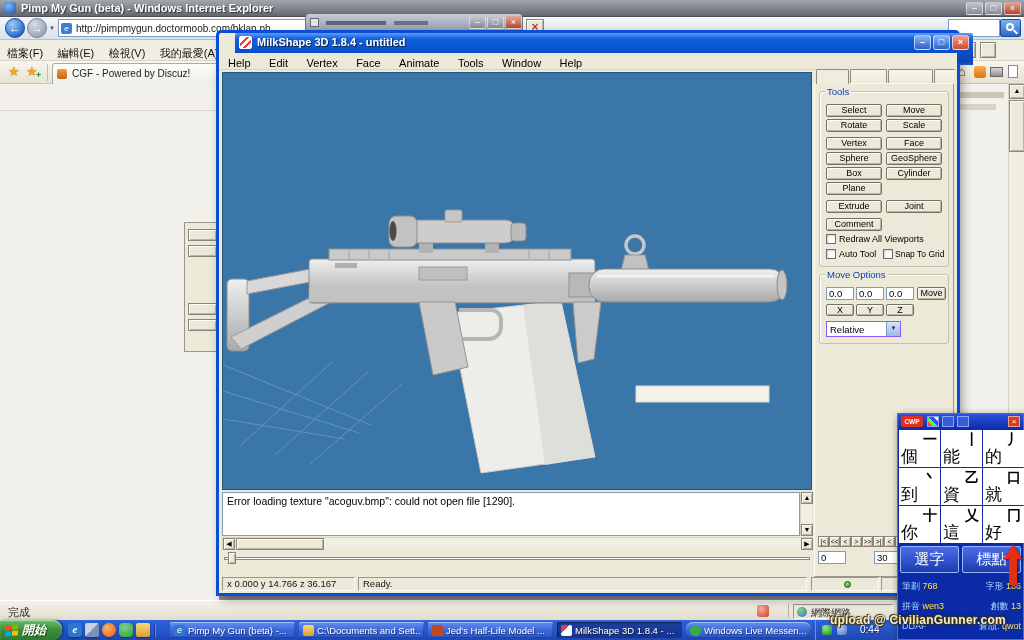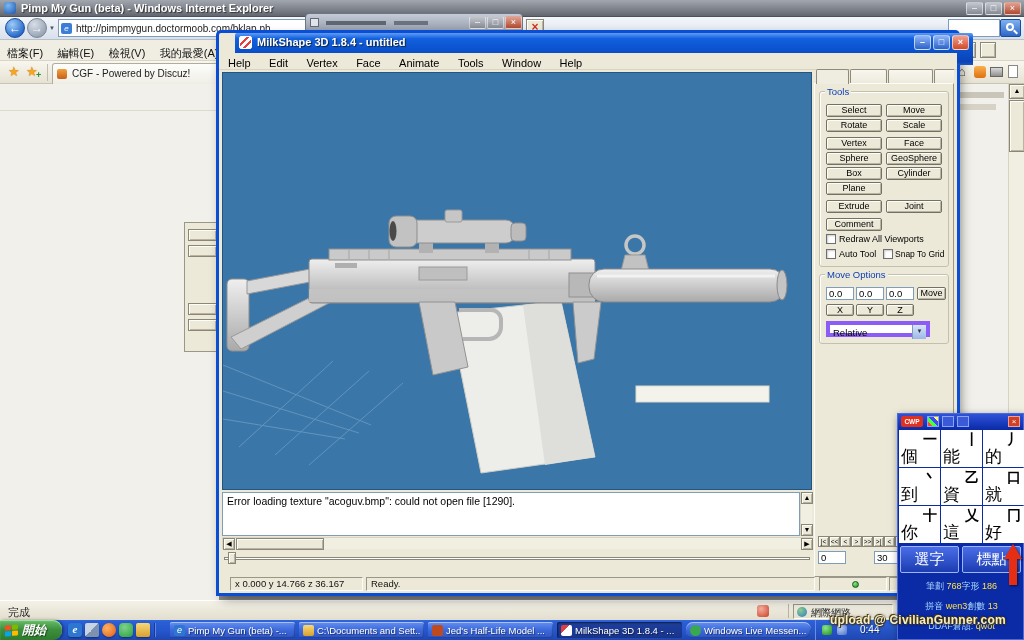--- a/index.html
+++ b/index.html
@@ -36,29 +36,29 @@
   #ms-viewport{background:#3B76A9;border:1px solid #24557E;}
   .msbtn{position:absolute;width:56px;height:13px;background:#ECE9D8;border:1px solid #737163;border-radius:2px;font-size:9px;line-height:10px;text-align:center;box-shadow:inset 1px 1px 0 #FDFDF8,inset -1px -1px 0 #B8B4A4;overflow:hidden;}
   .group{position:absolute;border:1px solid #C3C0B0;border-radius:3px;box-shadow:inset 1px 1px 0 #fff;}
   .grplabel{position:absolute;top:-5px;left:5px;background:#ECE9D8;padding:0 2px;font-size:9.5px;line-height:10px;color:#0B3DB5;white-space:nowrap;}
   .cb{position:absolute;width:10px;height:10px;background:#fff;border:1px solid #6E6E6E;box-shadow:inset 1px 1px 2px #CCC;}
   .cblabel{position:absolute;font-size:9px;line-height:11px;white-space:nowrap;}
   .ipt{position:absolute;background:#fff;border:1px solid #7F9DB9;font-size:9.5px;padding:0 2px;margin:0;}
   .mstab{display:inline-block;height:13px;line-height:12px;font-size:9px;padding:12px 3px;background:linear-gradient(#F8F6EE,#E4E0CE);border:1px solid #8E8B7A;border-bottom:0;border-radius:2px 2px 0 0;margin-right:1px;vertical-align:bottom;}
   .mstab.active{height:15px;line-height:14px;background:#EFEDE0;position:relative;z-index:3;}
   #ms-panel-body{background:#ECE9D8;border:1px solid;border-color:#FDFDF8 #9a9787 #9a9787 #FDFDF8;}
-  .statuscell{position:absolute;height:14px;border:1px solid;border-color:#9a9787 #FDFDF8 #FDFDF8 #9a9787;font-size:9.5px;line-height:12px;padding:0 4px;white-space:nowrap;overflow:hidden;color:#111;margin-left:8px;}
+  .statuscell{position:absolute;height:14px;border:1px solid;border-color:#9a9787 #FDFDF8 #FDFDF8 #9a9787;font-size:9.5px;line-height:12px;padding:0 4px;white-space:nowrap;overflow:hidden;color:#111;}
   .animbtn{position:absolute;width:11px;height:11px;font-size:6.5px;line-height:9px;padding:0;}
   
   #ime{background:#0A2AA6;border:1px solid #4A6AE0;box-shadow:2px 3px 8px rgba(0,0,0,.55);z-index:20;}
   .imecell{position:absolute;width:41px;height:37px;background:#fff;}
   .imechar{position:absolute;left:2px;bottom:1px;font-size:17px;line-height:18px;color:#000;}
   .imestroke{position:absolute;right:3px;top:1px;font-size:14px;font-weight:bold;color:#000;}
   .imebtn{position:absolute;width:59px;height:27px;background:linear-gradient(#4A6EE8,#1C3CB0);border:1px solid #9CB4FF;border-radius:2px;color:#fff;font-size:15px;display:flex;align-items:center;justify-content:space-around;padding:0 8px;}
-  .imestat{position:absolute;left:4px;width:119px;height:13px;font-size:9px;line-height:12px;display:flex;justify-content:center;white-space:nowrap;}
+  .imestat{position:absolute;left:4px;width:119px;height:13px;font-size:9px;line-height:12px;display:flex;justify-content:space-between;white-space:nowrap;}
   .imestat .l{color:#A8D8FF;} .imestat .v{color:#FFE04A;}
   
   #taskbar{background:linear-gradient(#3168E0,#2B5FD6 8%,#2456CC 55%,#1E47B2);z-index:15;}
   #startbtn{display:flex;align-items:center;gap:4px;width:62px;height:20px;padding:0 10px 0 5px;border-radius:0 9px 9px 0;background:linear-gradient(#6ABF6A,#3D8F3D 48%,#2E7C2E);box-shadow:inset 0 1px 1px #A8E0A8,2px 0 3px rgba(0,0,0,.35);color:#fff;font-weight:bold;font-style:italic;font-size:12px;text-shadow:1px 1px 1px #1A4A1A;}
   .flag{display:grid;grid-template-columns:6px 6px;grid-template-rows:5px 5px;gap:1px;transform:skewY(-6deg);}
   .flag span{border-radius:1px;}
   .ql{position:absolute;top:3px;width:14px;height:14px;box-shadow:0 1px 2px rgba(0,0,0,.4);}
   .task{position:absolute;top:2px;width:125px;height:16px;border-radius:2px;background:linear-gradient(#638FF2,#3A66D8 55%,#2F56C6);box-shadow:inset 0 1px 0 rgba(255,255,255,.45),inset -1px -1px 1px rgba(0,0,0,.25);display:flex;align-items:center;gap:3px;padding:0 4px;overflow:hidden;}
   .task.active{background:linear-gradient(#1E3F9C,#19348C);box-shadow:inset 1px 1px 2px rgba(0,0,0,.55);}
   .tlabel{color:#fff;font-size:9.5px;white-space:nowrap;overflow:hidden;text-shadow:1px 1px 1px rgba(0,0,0,.5);}
@@ -282,21 +282,21 @@
 
         <div class="group" style="left:4px;top:190px;width:130px;height:70px;">
           <span class="grplabel">Move Options</span>
           <input class="ipt" style="left: 6px; top: 12px; width: 28px; height: 13px;" value="0.0">
           <input class="ipt" style="left: 36px; top: 12px; width: 28px; height: 13px;" value="0.0">
           <input class="ipt" style="left: 66px; top: 12px; width: 28px; height: 13px;" value="0.0">
           <span class="msbtn" style="left:97px;top:12px;width:29px;">Move</span>
           <span class="msbtn" style="left:6px;top:29px;width:28px;height:12px;">X</span>
           <span class="msbtn" style="left:36px;top:29px;width:28px;height:12px;">Y</span>
           <span class="msbtn" style="left:66px;top:29px;width:28px;height:12px;">Z</span>
-          <div class="abs" style="left:6px;top:46px;width:104px;height:16px;background:#fff;border:4px solid #8b5cf6;">
+          <div class="abs" style="left:6px;top:46px;width:75px;height:16px;background:#fff;border:1px solid #8b5cf6;">
             <span class="abs txt" style="left:3px;top:2px;width:70px;font-size:9.5px;">Relative</span>
             <span class="abs" style="right:0;top:0;width:14px;height:14px;background:linear-gradient(#D8E4F8,#9CB8E8);border-left:1px solid #7F9DB9;font-size:6px;line-height:13px;text-align:center;color:#234;">▼</span>
           </div>
         </div>
 
         <span class="btn animbtn" style="left:3px;top:452px;">|&lt;</span>
         <span class="btn animbtn" style="left:14px;top:452px;">&lt;&lt;</span>
         <span class="btn animbtn" style="left:25px;top:452px;">&lt;</span>
         <span class="btn animbtn" style="left:36px;top:452px;">&gt;</span>
         <span class="btn animbtn" style="left:47px;top:452px;">&gt;&gt;</span>

